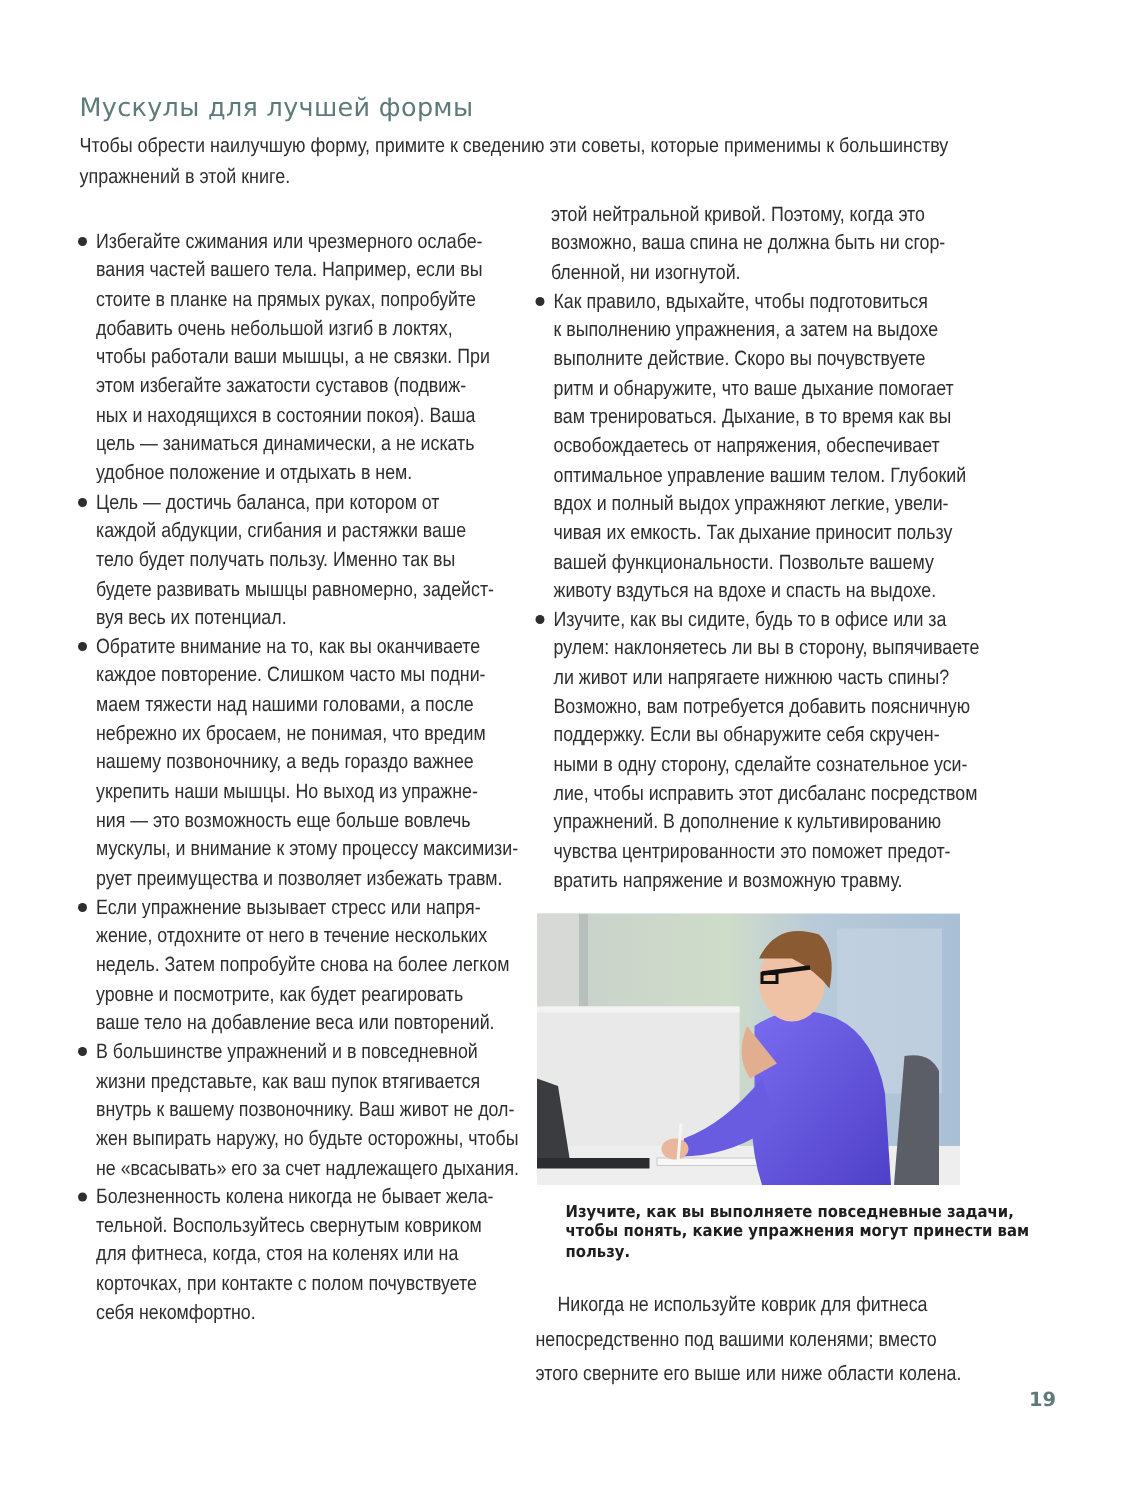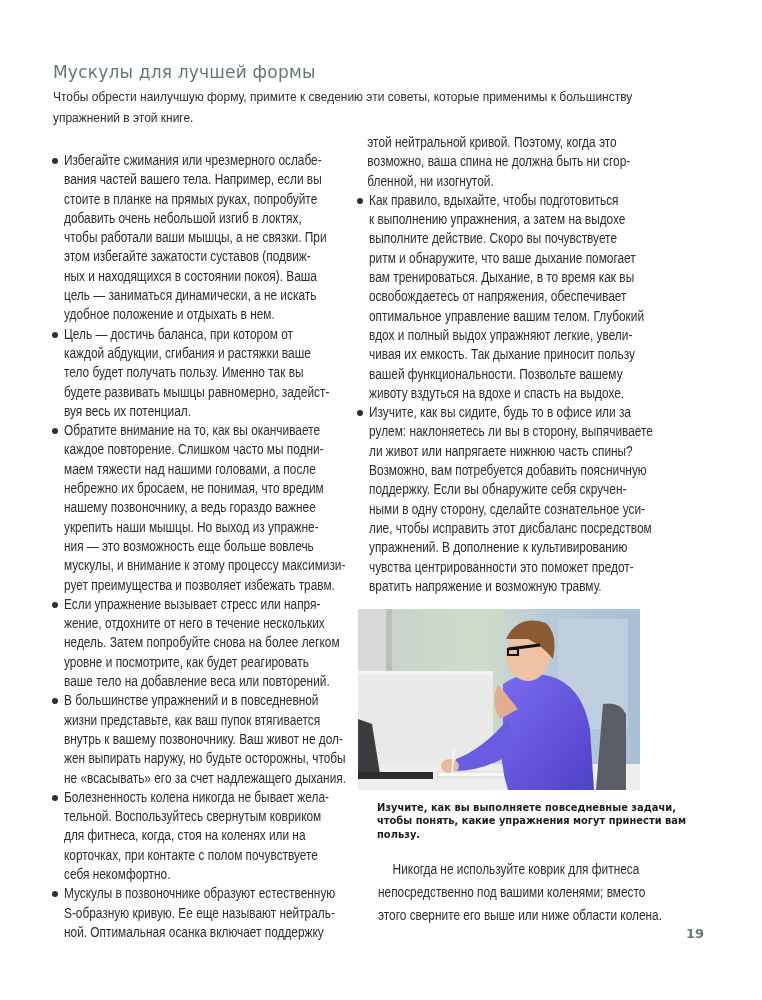--- a/index.html
+++ b/index.html
@@ -101,21 +101,20 @@
       transform: scaleX(0.9);
     }
     .note {
       position: absolute;
       left: 357px;
       top: 858px;
       width: 300px;
       font-size: 13.8px;
       line-height: 23px;
       color: #2e2e2e;
-      margin-left: 21px;
     }
     .note .line:first-child {
       padding-left: 17px;
     }
     .page-number {
       position: absolute;
       left: 686px;
       top: 926px;
       font-family: "DejaVu Sans", sans-serif;
       font-weight: bold;
@@ -183,26 +182,20 @@
         <span class="line">жен выпирать наружу, но будьте осторожны, чтобы</span>
         <span class="line">не «всасывать» его за счет надлежащего дыхания.</span>
       </div>
       <div class="bullet">
         <span class="bullet-dot"></span>
         <span class="line">Болезненность колена никогда не бывает жела-</span>
         <span class="line">тельной. Воспользуйтесь свернутым ковриком</span>
         <span class="line">для фитнеса, когда, стоя на коленях или на</span>
         <span class="line">корточках, при контакте с полом почувствуете</span>
         <span class="line">себя некомфортно.</span>
-      </div>
-      <div class="bullet">
-        <span class="bullet-dot"></span>
-        <span class="line">Мускулы в позвоночнике образуют естественную</span>
-        <span class="line">S-образную кривую. Ее еще называют нейтраль-</span>
-        <span class="line">ной. Оптимальная осанка включает поддержку</span>
       </div>
     </div>
 
   <div class="col col-right" id="right-col">
     <p id="right-cont">
         <span class="line" style="padding-left: 12px;">этой нейтральной кривой. Поэтому, когда это</span>
         <span class="line" style="padding-left: 12px;">возможно, ваша спина не должна быть ни сгор-</span>
         <span class="line" style="padding-left: 12px;">бленной, ни изогнутой.</span>
       </p>
     <div id="right-bullets">

